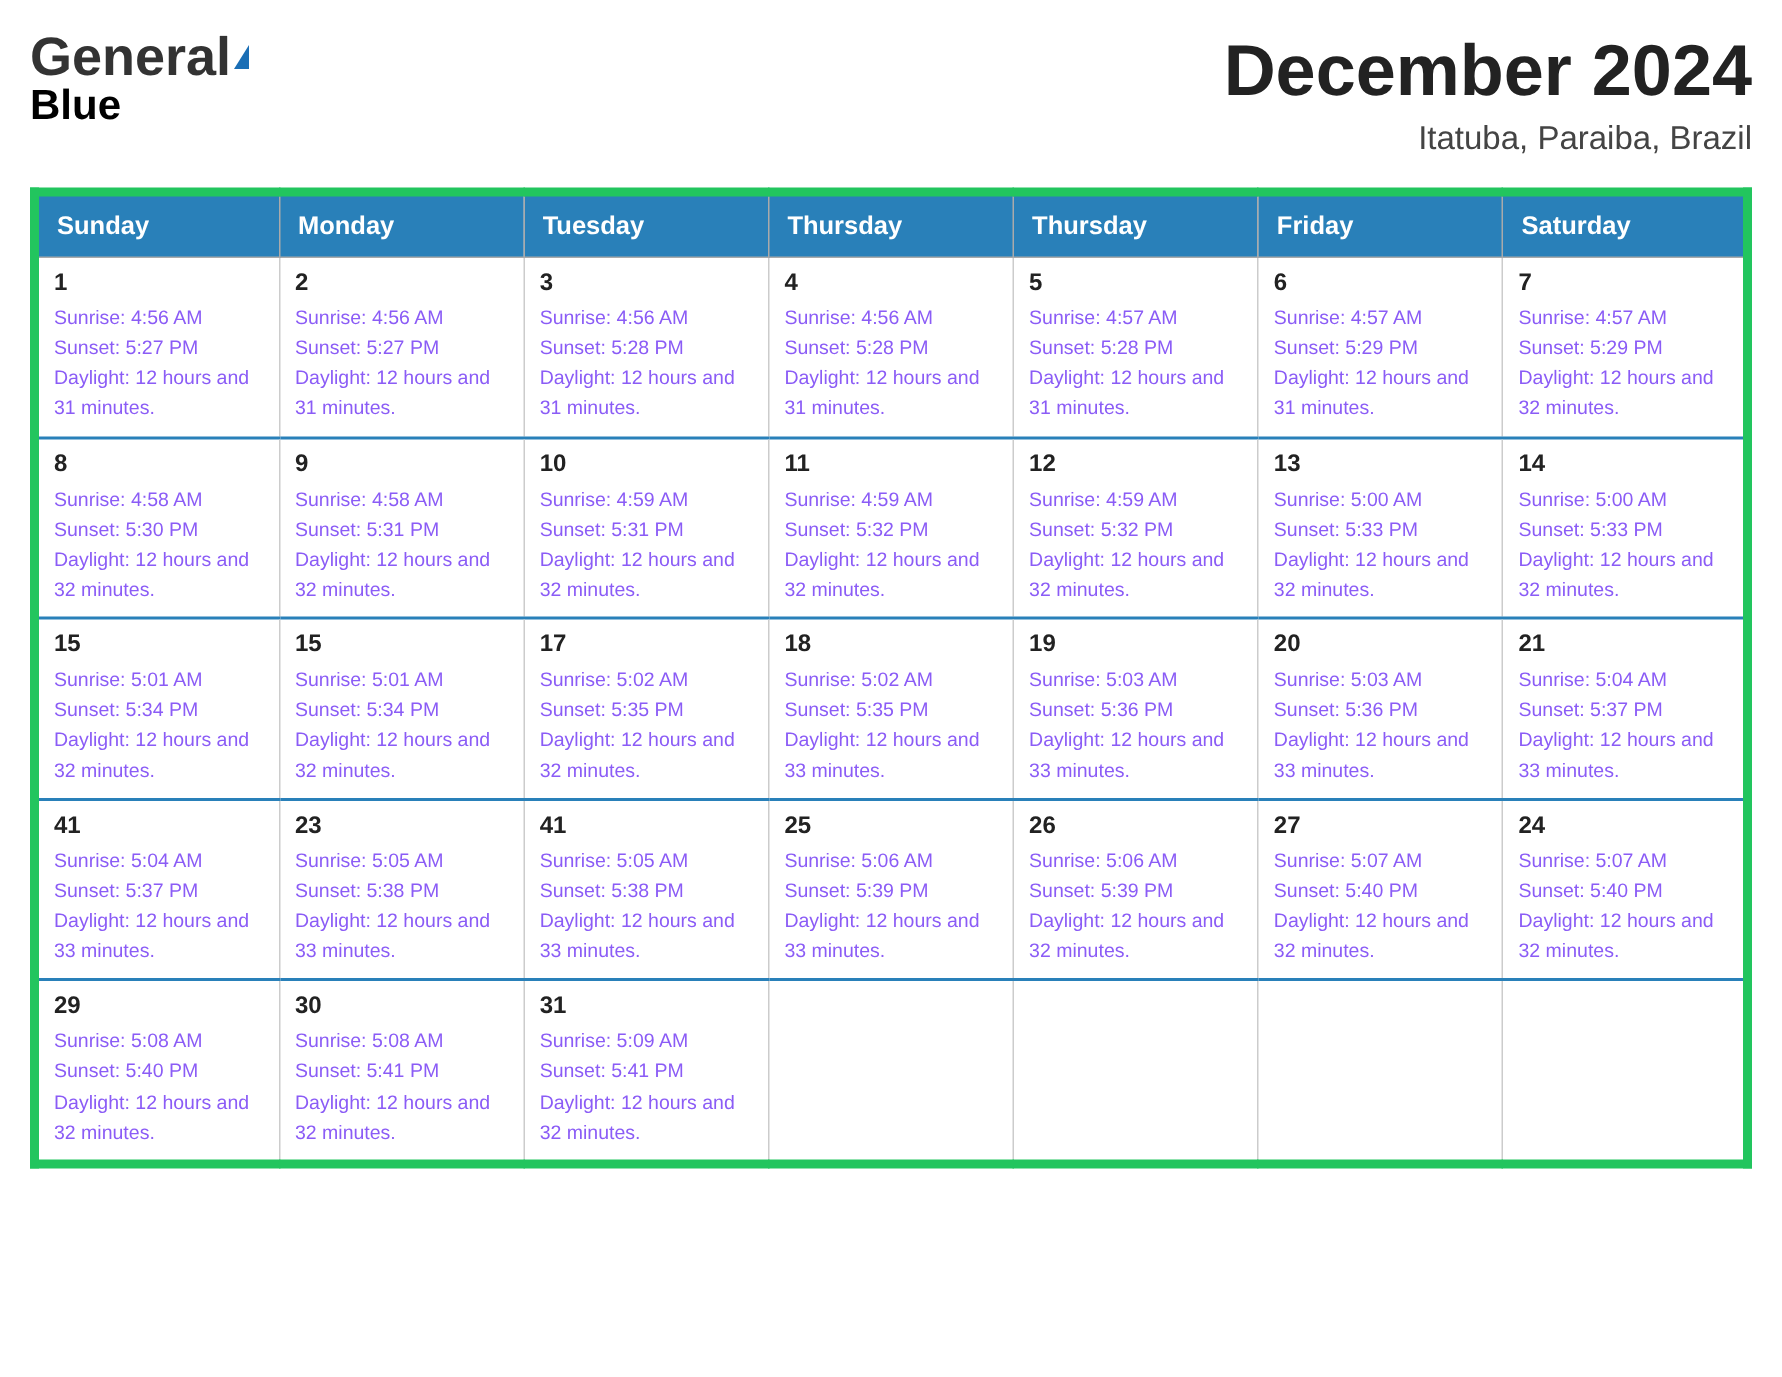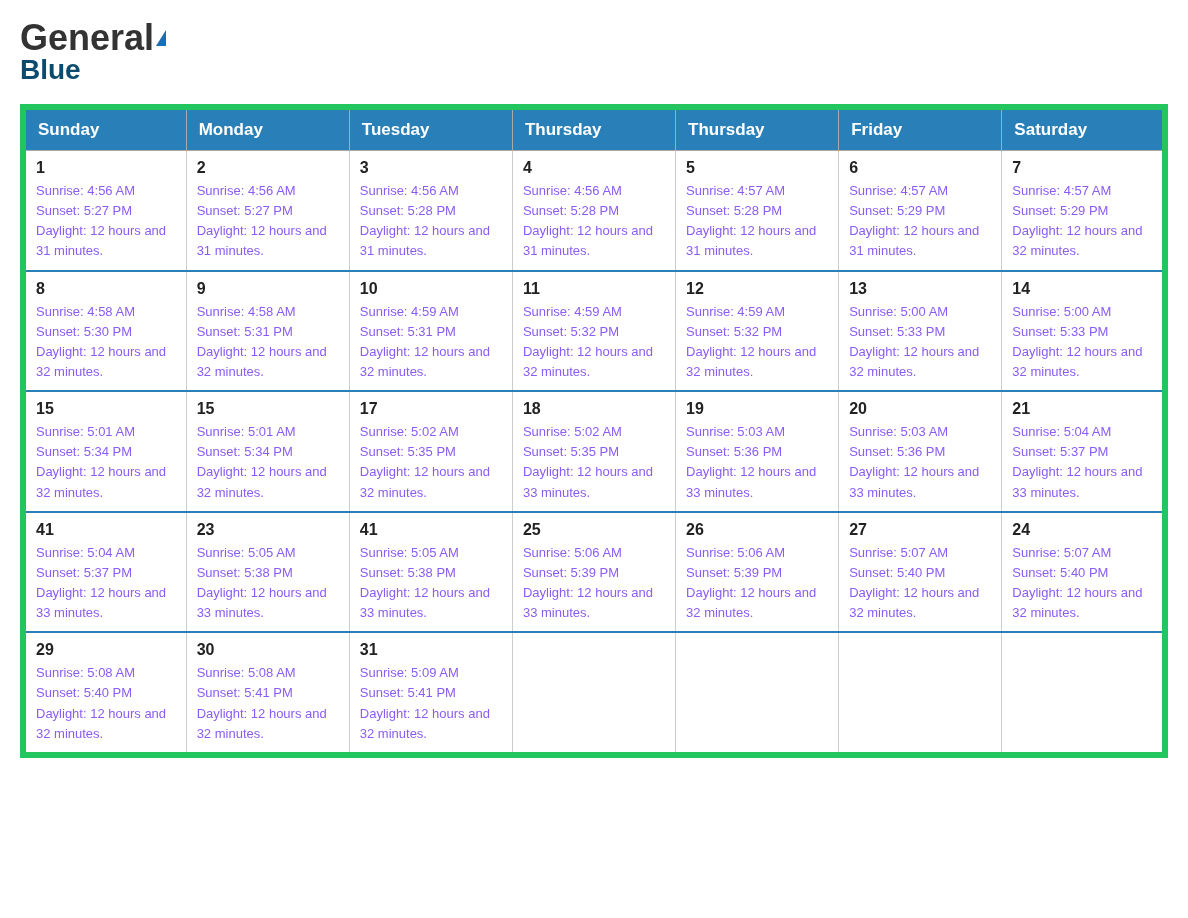--- a/index.html
+++ b/index.html
@@ -23,21 +23,21 @@
     }
     .logo-general {
       font-size: 36px;
       font-weight: bold;
       color: #333;
       line-height: 1;
     }
     .logo-blue {
       font-size: 28px;
       font-weight: bold;
-      color: #0c4a6e;
+      color: #000000;
       line-height: 1;
     }
     .logo-triangle {
       display: inline-block;
       width: 0;
       height: 0;
       border-left: 10px solid transparent;
       border-bottom: 16px solid #1a6eb5;
       margin-left: 2px;
       vertical-align: middle;
@@ -102,20 +102,24 @@
 <body>
 
 <div class="header-area">
   <div class="logo">
     <div style="display:flex;align-items:center;">
       <span class="logo-general">General</span>
       <span class="logo-triangle"></span>
     </div>
     <span class="logo-blue">Blue</span>
   </div>
+  <div class="title-area">
+    <div class="month-title">December 2024</div>
+    <div class="location-title">Itatuba, Paraiba, Brazil</div>
+  </div>
 </div>
 
 <table class="calendar-table">
   <thead>
     <tr>
 
     <th>Sunday</th>
         <th>Monday</th>
         <th>Tuesday</th>
         <th>Thursday</th>

